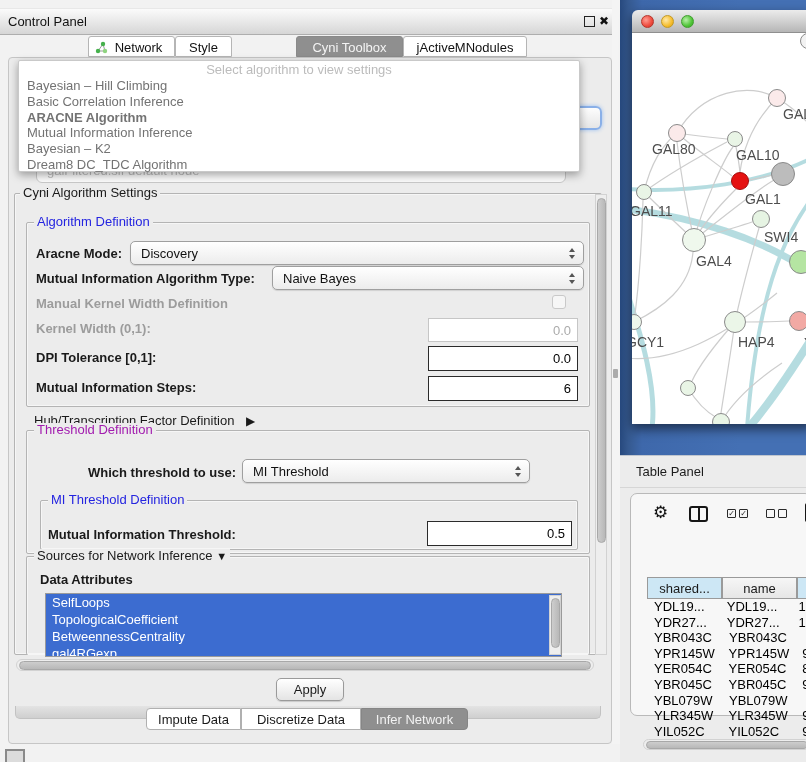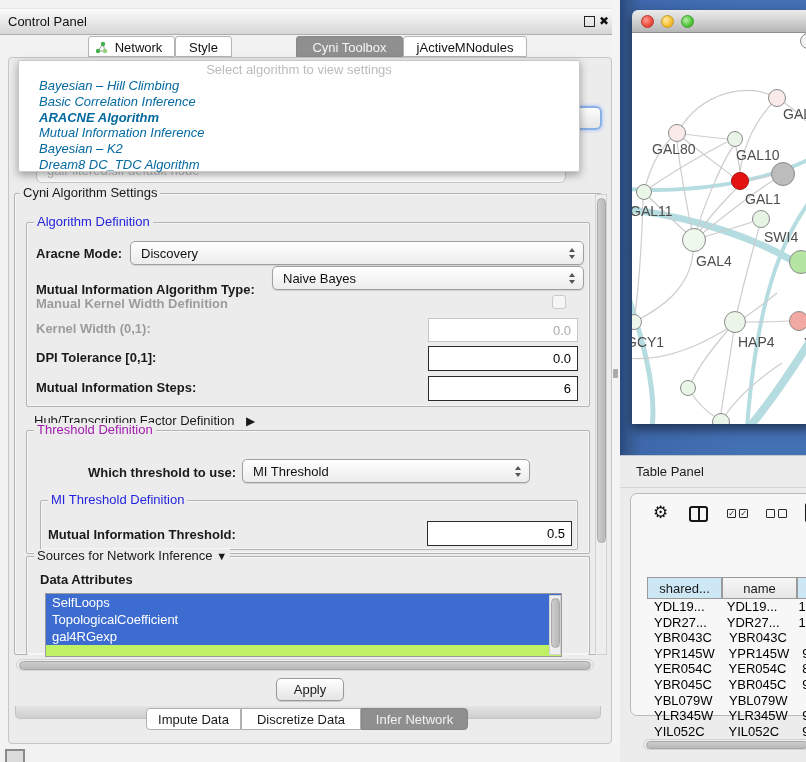--- a/index.html
+++ b/index.html
@@ -15,21 +15,21 @@
 
   .tab{position:absolute;top:36px;height:21px;line-height:21px;text-align:center;background:#fff;border:1px solid #b5b5b5;border-radius:3px 3px 0 0;font-size:13px;color:#111;box-sizing:border-box;}
   .tab.sel{background:#8f8f8f;color:#f4f4f4;border-color:#8a8a8a;}
   .net-ico{position:absolute;left:6px;top:4px;}
 
   .panel{left:8px;top:57px;width:604px;height:687px;background:#ececec;border:1px solid #c6c6c6;border-radius:4px;box-sizing:border-box;}
 
   
   .dropdown{left:18px;top:60px;width:562px;height:112px;background:#fff;border:1px solid #c9c9c9;border-radius:2px;box-shadow:0 3px 8px rgba(0,0,0,0.35);z-index:30;box-sizing:border-box;}
   .dd-ph{height:17px;line-height:17px;text-align:center;color:#bcbcbc;font-size:13px;}
-  .dd-item{height:15.8px;line-height:15.8px;padding-left:20px;font-size:13px;color:#0369a1;white-space:nowrap;font-style:italic;}
+  .dd-item{height:15.8px;line-height:15.8px;padding-left:8px;font-size:13px;color:#737373;white-space:nowrap;}
   .dd-item.sel{font-weight:bold;}
   .focus-combo{left:556px;top:106px;width:46px;height:24px;border-radius:6px;border:2px solid #8ab0e8;box-shadow:0 0 4px #9cc0f0;background:linear-gradient(#fdfdfd,#e6e6e6);z-index:10;box-sizing:border-box;}
   .ghost-combo{left:36px;top:157px;width:530px;height:26px;border:1px solid #c9c9c9;border-radius:6px;background:#fbfbfb;color:#bdbdbd;line-height:26px;padding-left:10px;z-index:5;box-sizing:border-box;}
 
   
   .group{border:1px solid #b4b4b4;border-radius:2px;box-shadow:inset 0 0 0 1px #f6f6f6;box-sizing:border-box;}
   .gtitle{height:14px;line-height:14px;background:#ececec;padding:0 3px;font-size:13px;z-index:3;white-space:nowrap;}
   .blue{color:#2424e0;}
   .green{color:#a21caf;}
   .lbl{font-size:13px;font-weight:bold;white-space:nowrap;}
@@ -148,21 +148,21 @@
 
   <div class="abs lbl" style="left:36px;top:246px;">Aracne Mode:</div>
   <div class="abs combo" style="left:130px;top:241px;width:454px;height:24px;">
     <span class="cv">Discovery</span>
     <span class="spin">
         <span class="u"></span>
         <span class="d"></span>
       </span>
   </div>
 
-  <div class="abs lbl" style="left:36px;top:271px;margin-top:11px;">Mutual Information Algorithm Type:</div>
+  <div class="abs lbl" style="left:36px;top:271px;">Mutual Information Algorithm Type:</div>
   <div class="abs combo" style="left:272px;top:266px;width:312px;height:24px;">
     <span class="cv">Naive Bayes</span>
     <span class="spin">
         <span class="u"></span>
         <span class="d"></span>
       </span>
   </div>
 
   <div class="abs lbl dis" style="left:36px;top:296px;">Manual Kernel Width Definition</div>
   <div class="abs checkbox" style="left:552px;top:295px;"></div>
@@ -201,20 +201,21 @@
   <div class="abs group" style="left:26px;top:556px;width:564px;height:99px;border-bottom:none;"></div>
   <div class="abs gtitle" style="left:34px;top:549px;">
     <span>Sources for Network Inference</span>
     <span style="font-size:11px;">▼</span>
   </div>
   <div class="abs lbl" style="left:40px;top:572px;">Data Attributes</div>
   <div class="abs listbox" style="left:45px;top:593px;width:517px;height:64px;">
     <div id="attr-list">
         <div class="li sel">SelfLoops</div>
         <div class="li sel">TopologicalCoefficient</div>
+        <div class="li sel">BetweennessCentrality</div>
         <div class="li sel">gal4RGexp</div>
       </div>
   </div>
   <div class="abs sb-track" style="left:549px;top:595px;width:12px;height:60px;border-radius:0;">
     <div class="sb-thumb abs" style="left:1px;top:2px;width:9px;height:50px;"></div>
   </div>
 
   <div class="abs sb-track" style="left:595px;top:194px;width:12px;height:461px;border-radius:0;">
     <div class="sb-thumb abs" style="left:1px;top:3px;width:9px;height:345px;"></div>
   </div>

